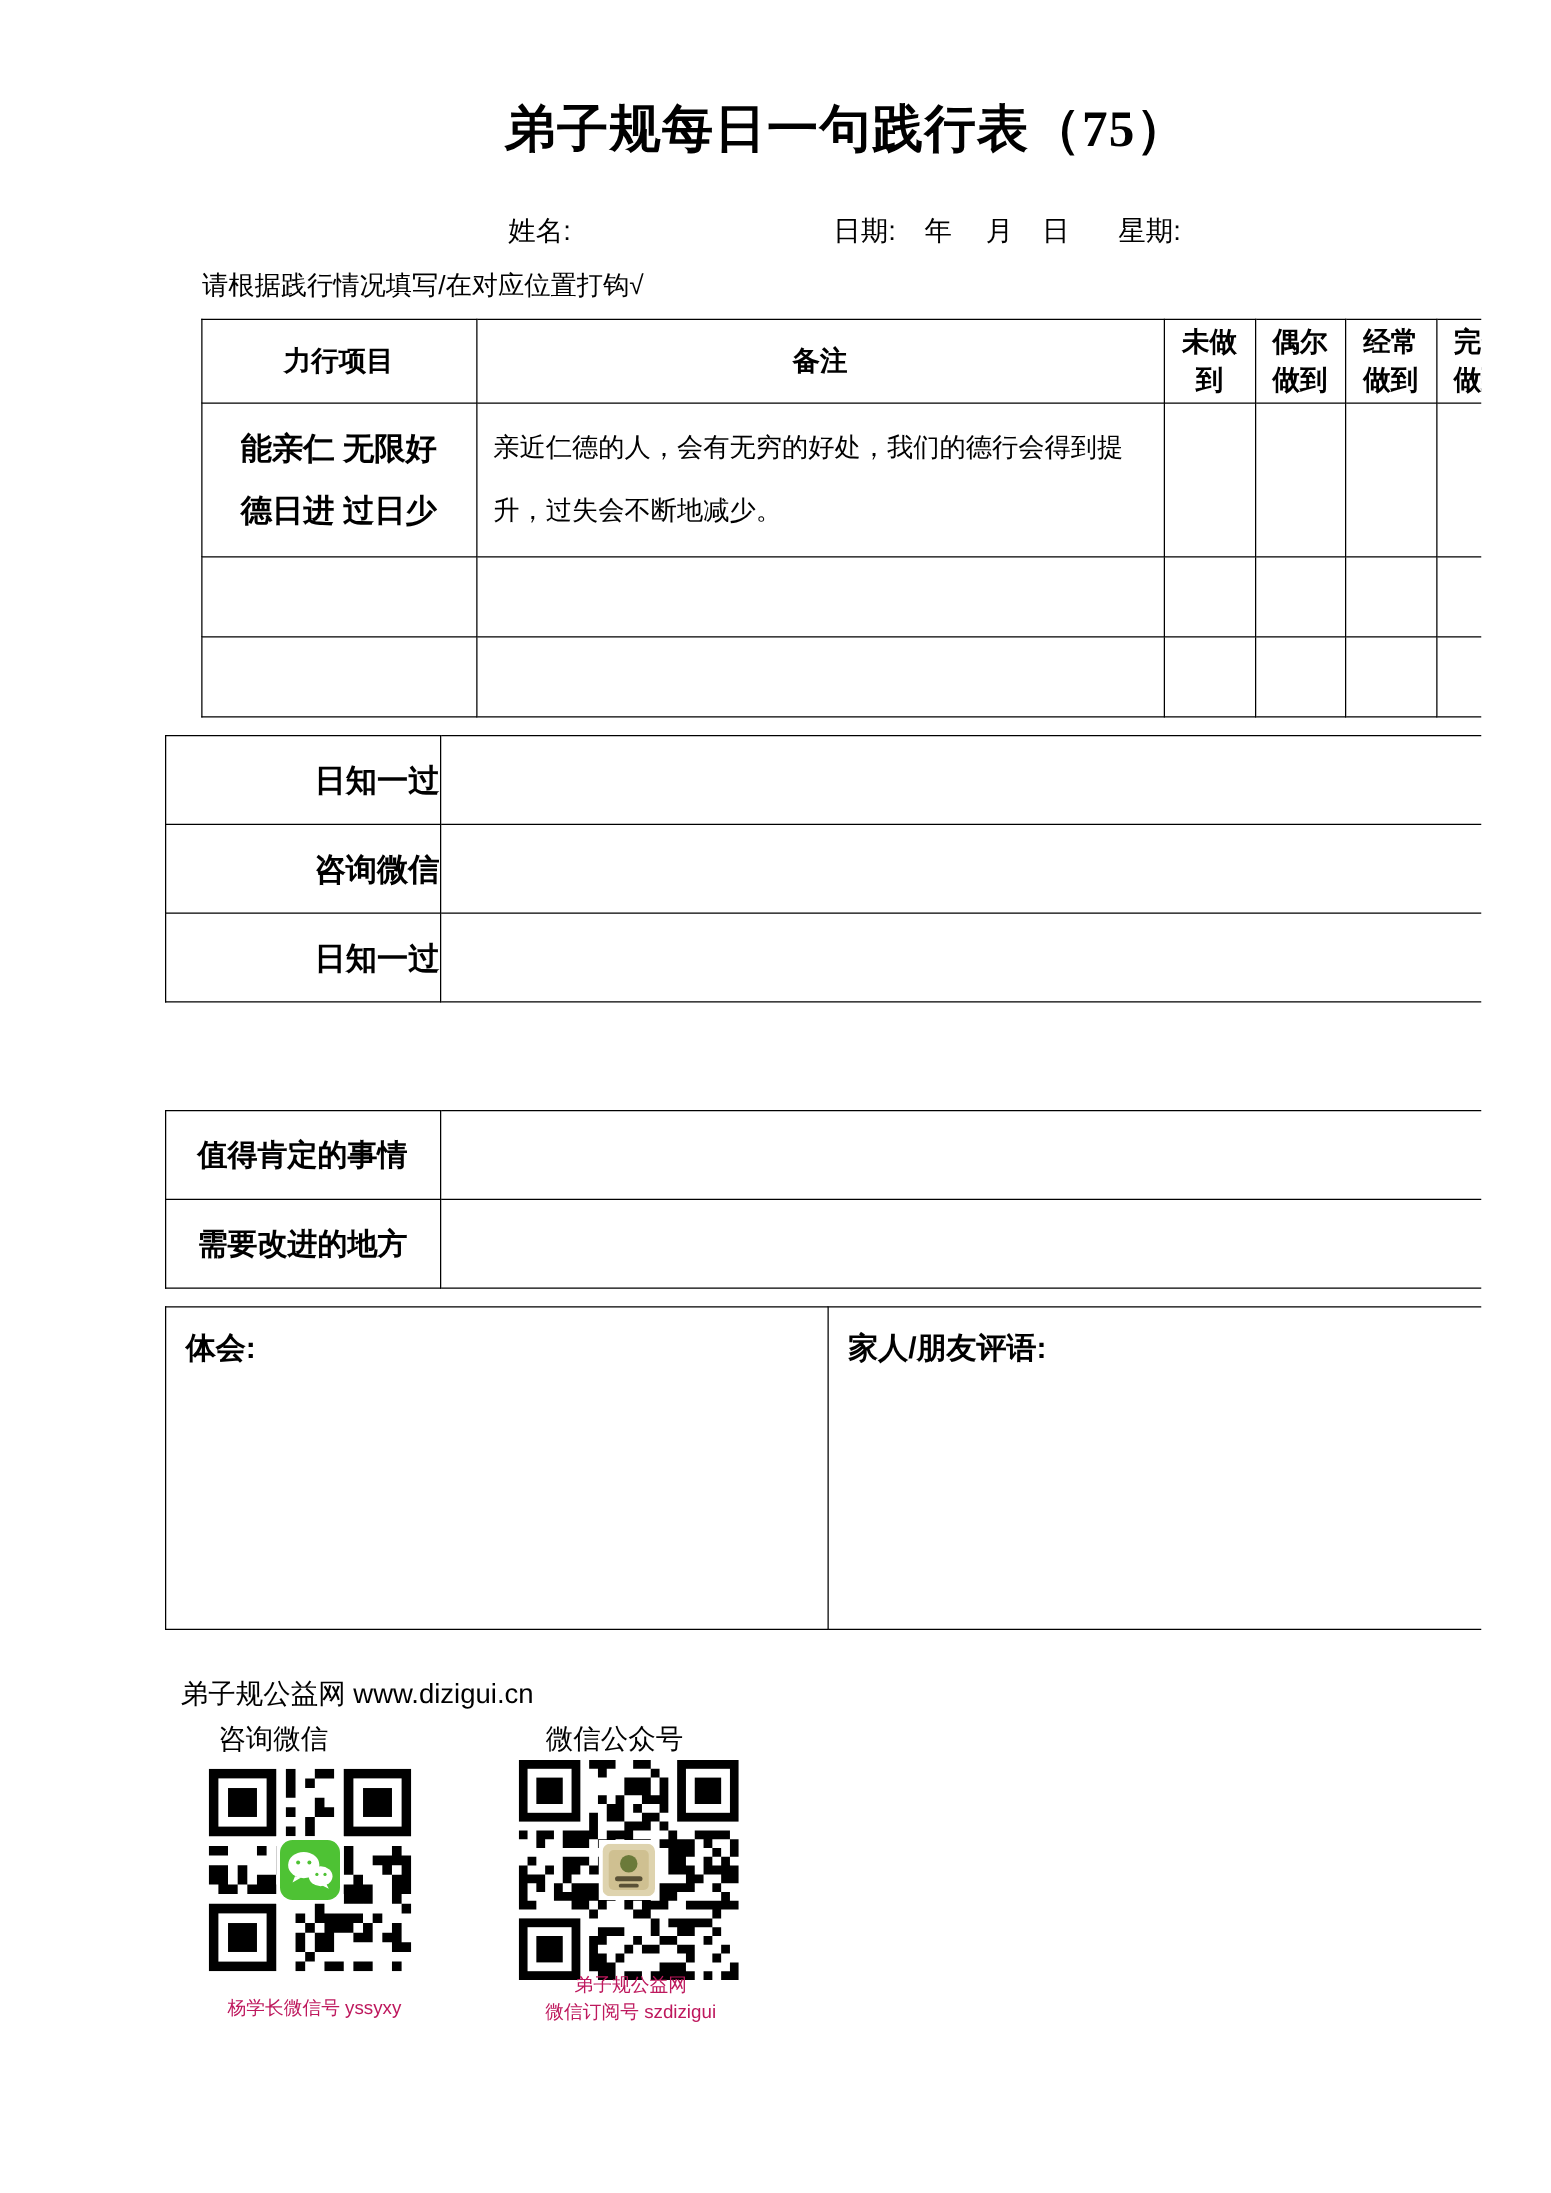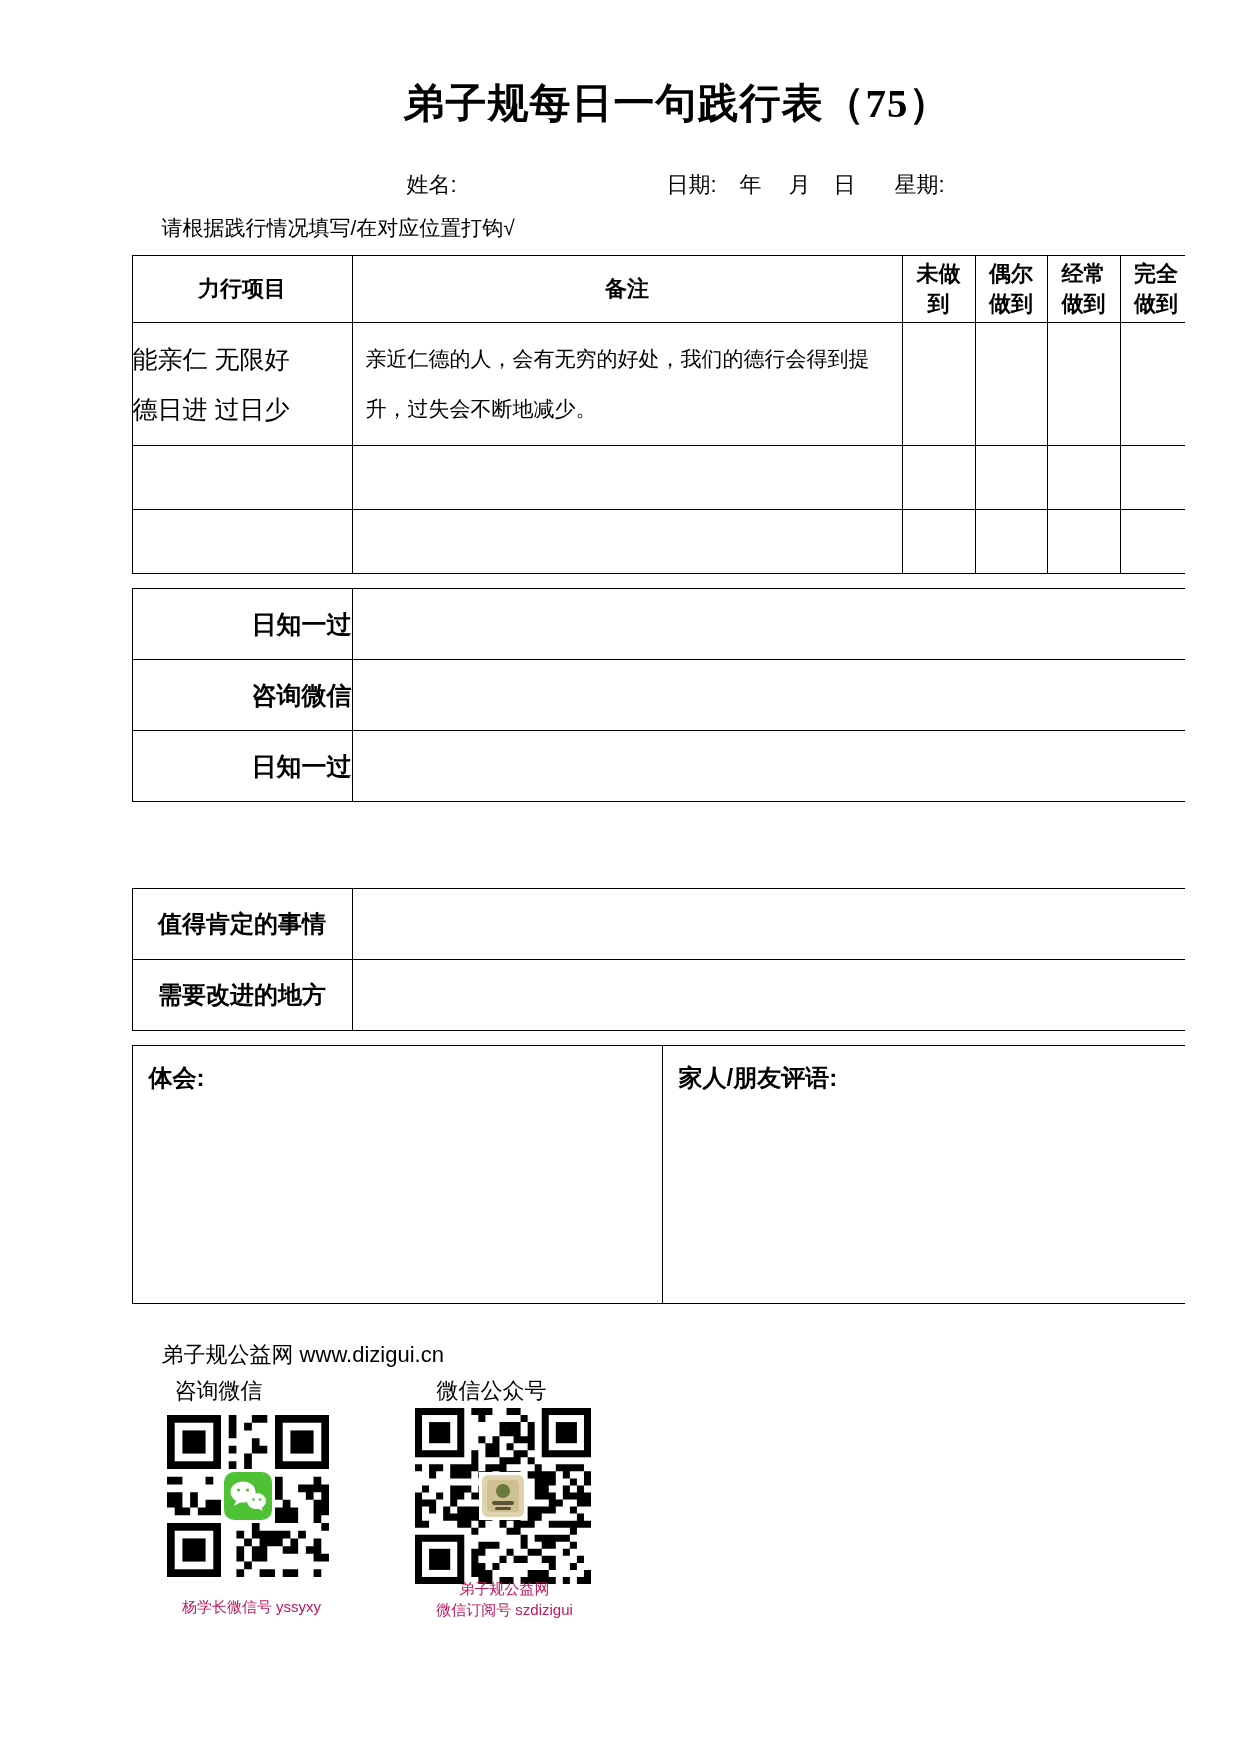--- a/index.html
+++ b/index.html
@@ -15,26 +15,26 @@
     font-family:"Liberation Serif", serif; font-weight:bold; font-size:41px;
     letter-spacing:1px;
   }
   .meta-row { font-size:22px; top:170px; }
   .instruction { left:105px; top:214px; font-size:21px; }
   table { border-collapse:collapse; table-layout:fixed; background:#fff; }
   td { border:1.5px solid #000; vertical-align:middle; }
   .t { left:75px; width:1060px; }
   .hdr-cell { font-weight:bold; font-size:22px; text-align:center; }
   .check-hdr { font-weight:bold; font-size:22px; text-align:center; line-height:30px; padding:2px 7px; }
-  .item-cell { font-weight:normal; font-size:25px; text-align:left; line-height:50px; }
+  .item-cell { font-weight:bold; font-size:25px; text-align:center; line-height:50px; }
   .remark-cell { font-size:21px; line-height:50px; padding:2px 13px; text-align:left; }
   .label-cell { font-weight:bold; font-size:25px; text-align:right; }
   .label-cell-sm { font-weight:bold; font-size:24px; text-align:center; }
   .box-label { font-weight:bold; font-size:24px; vertical-align:top; padding:16px 16px; text-align:left; }
-  .footer-site { left:105px; top:1340px; font-size:22px; }
+  .footer-site { left:88px; top:1340px; font-size:22px; }
   .footer-label { top:1376px; font-size:22px; }
   .qr-wrap { background:#fff; }
   .qr-wrap svg { display:block; }
   .qr-logo { position:absolute; background:#fff; padding:3px; }
   .qr-caption { font-size:15px; color:#be185d; text-align:center; line-height:21px; }
 </style>
 </head>
 <body>
 
 <div id="page">
@@ -45,21 +45,21 @@
     <span class="abs meta-row" style="left:350px;">姓名:</span>
     <span class="abs meta-row" style="left:610px;">日期:</span>
     <span class="abs meta-row" style="left:683px;">年</span>
     <span class="abs meta-row" style="left:732px;">月</span>
     <span class="abs meta-row" style="left:777px;">日</span>
     <span class="abs meta-row" style="left:838px;">星期:</span>
   </div>
 
   <div class="abs instruction">请根据践行情况填写/在对应位置打钩√</div>
 
-  <table class="abs t" style="top:255px;">
+  <table class="abs t" style="top:255px;margin-left:29px;">
     <colgroup>
         <col style="width:220px">
         <col style="width:550px">
         <col style="width:73px">
         <col style="width:72px">
         <col style="width:73px">
         <col style="width:72px">
       </colgroup>
     <tbody>
         <tr style="height:67px">

